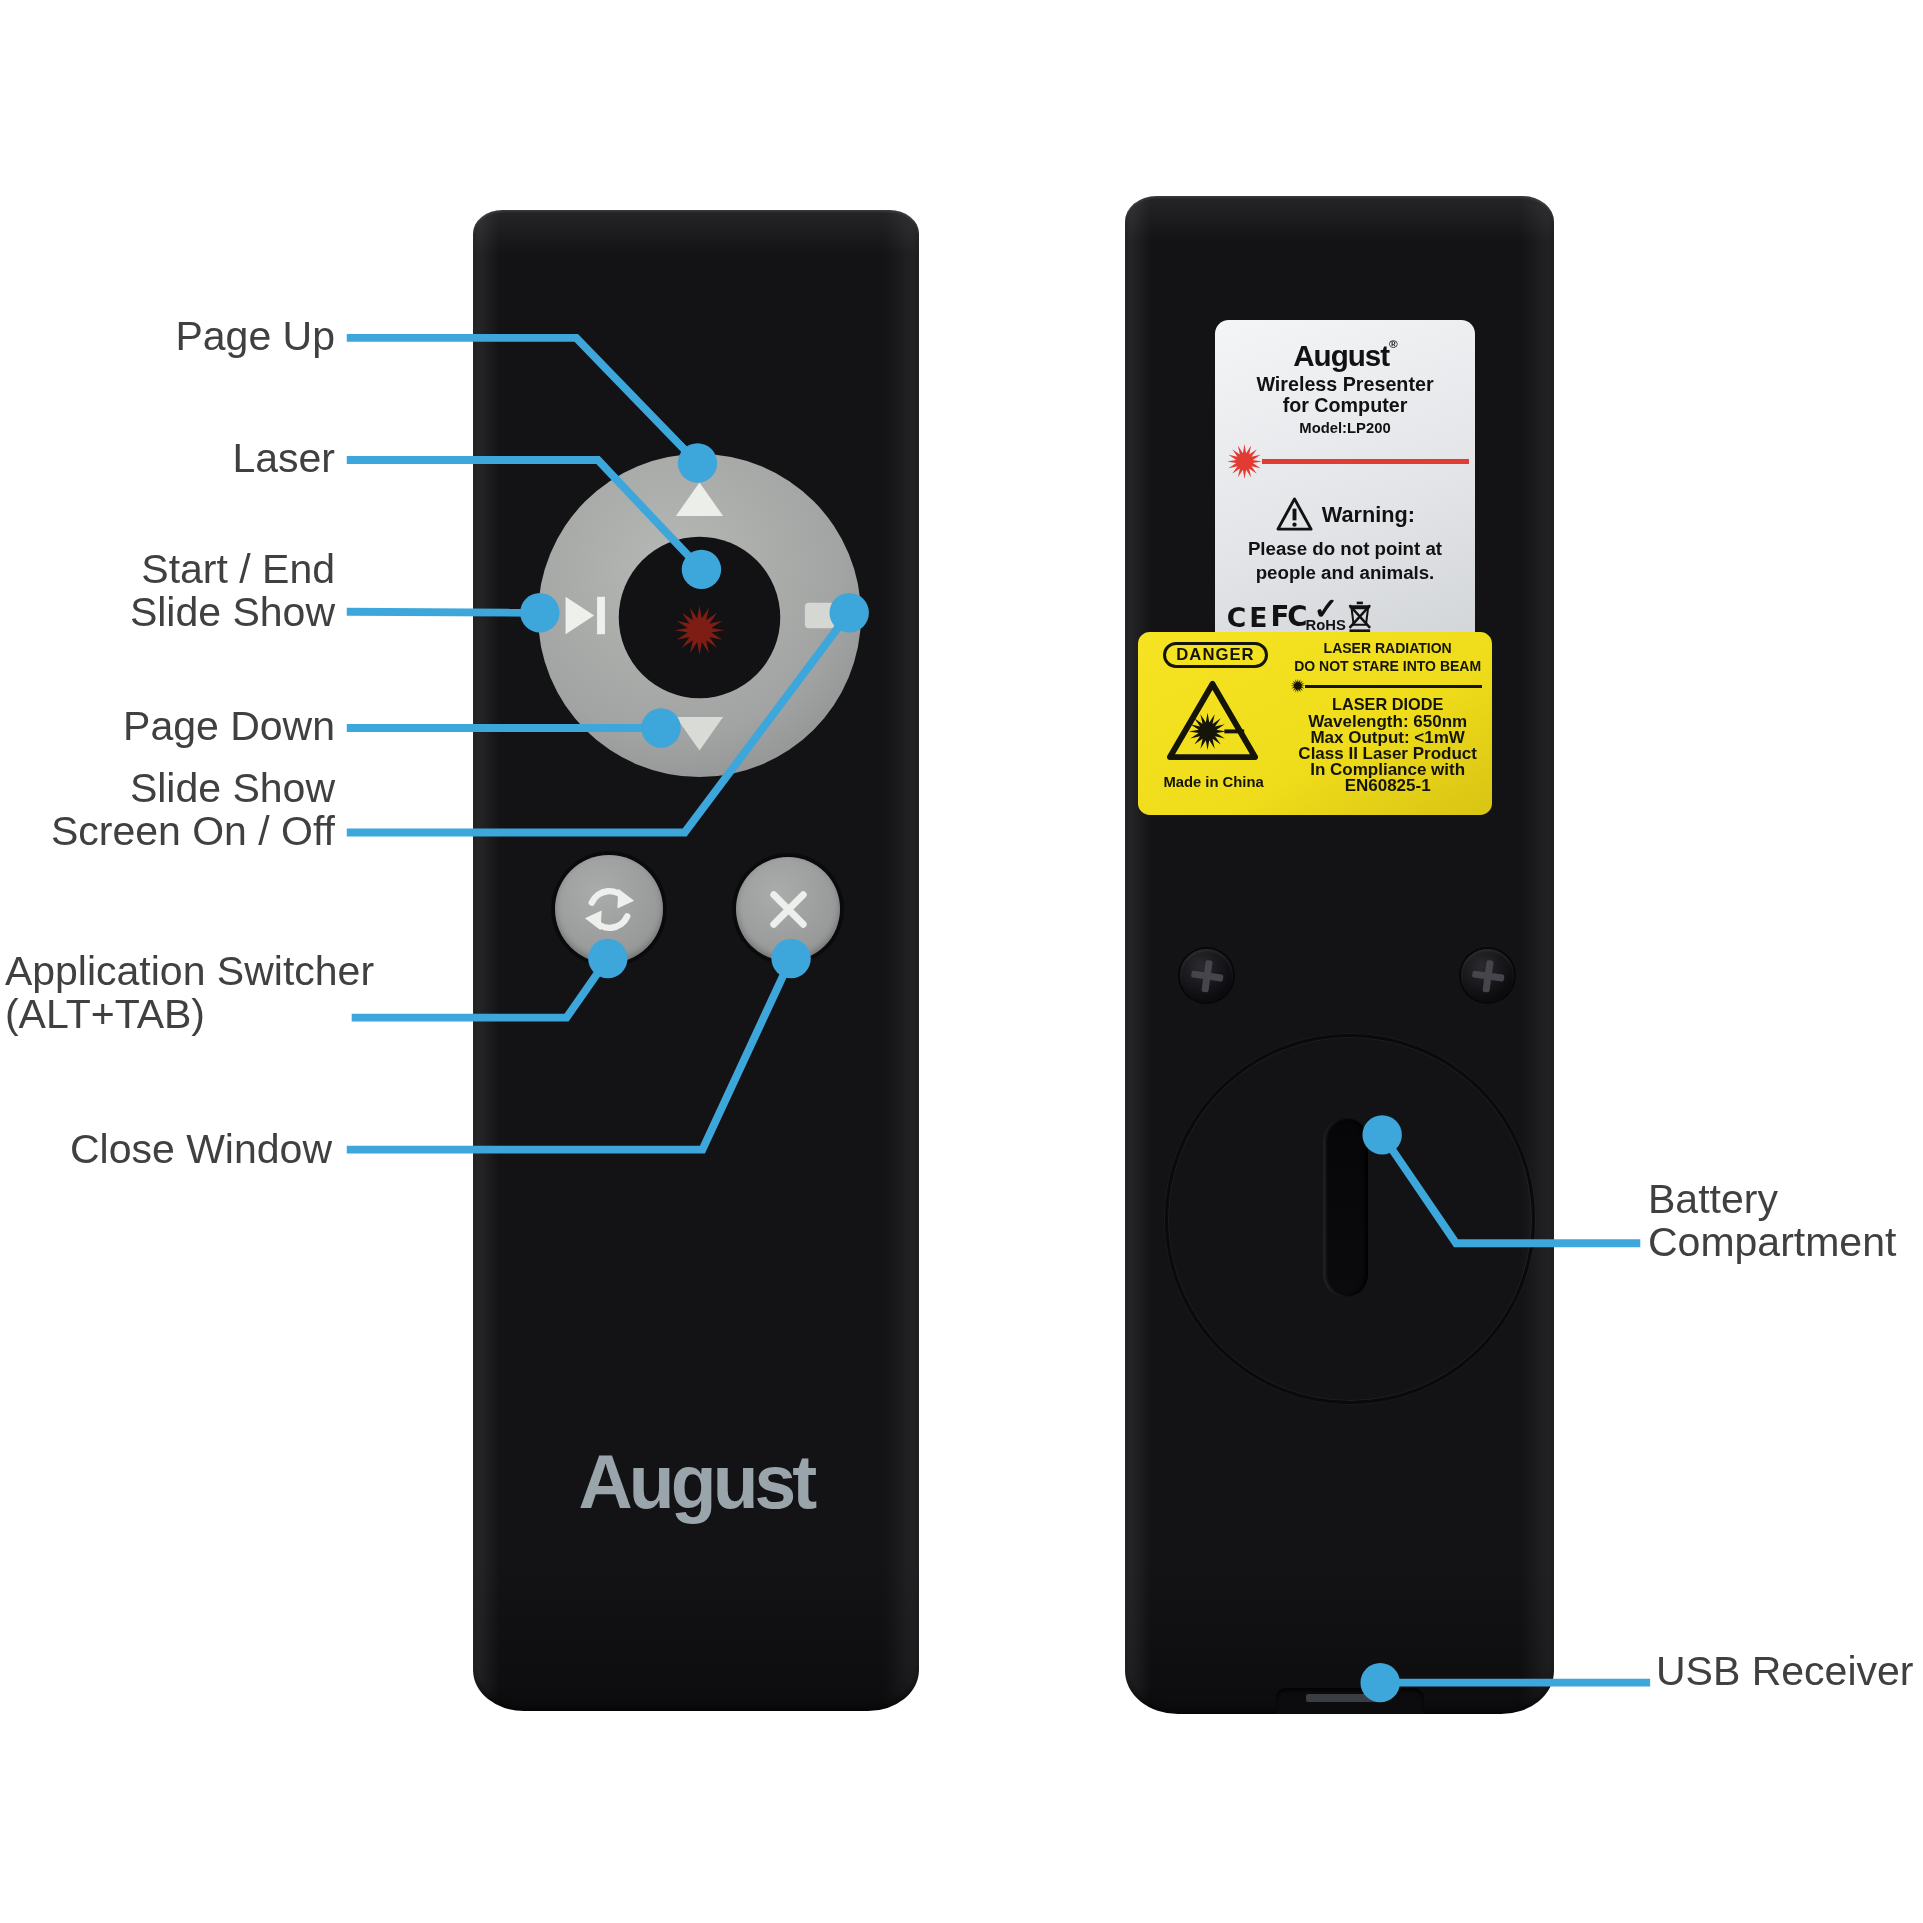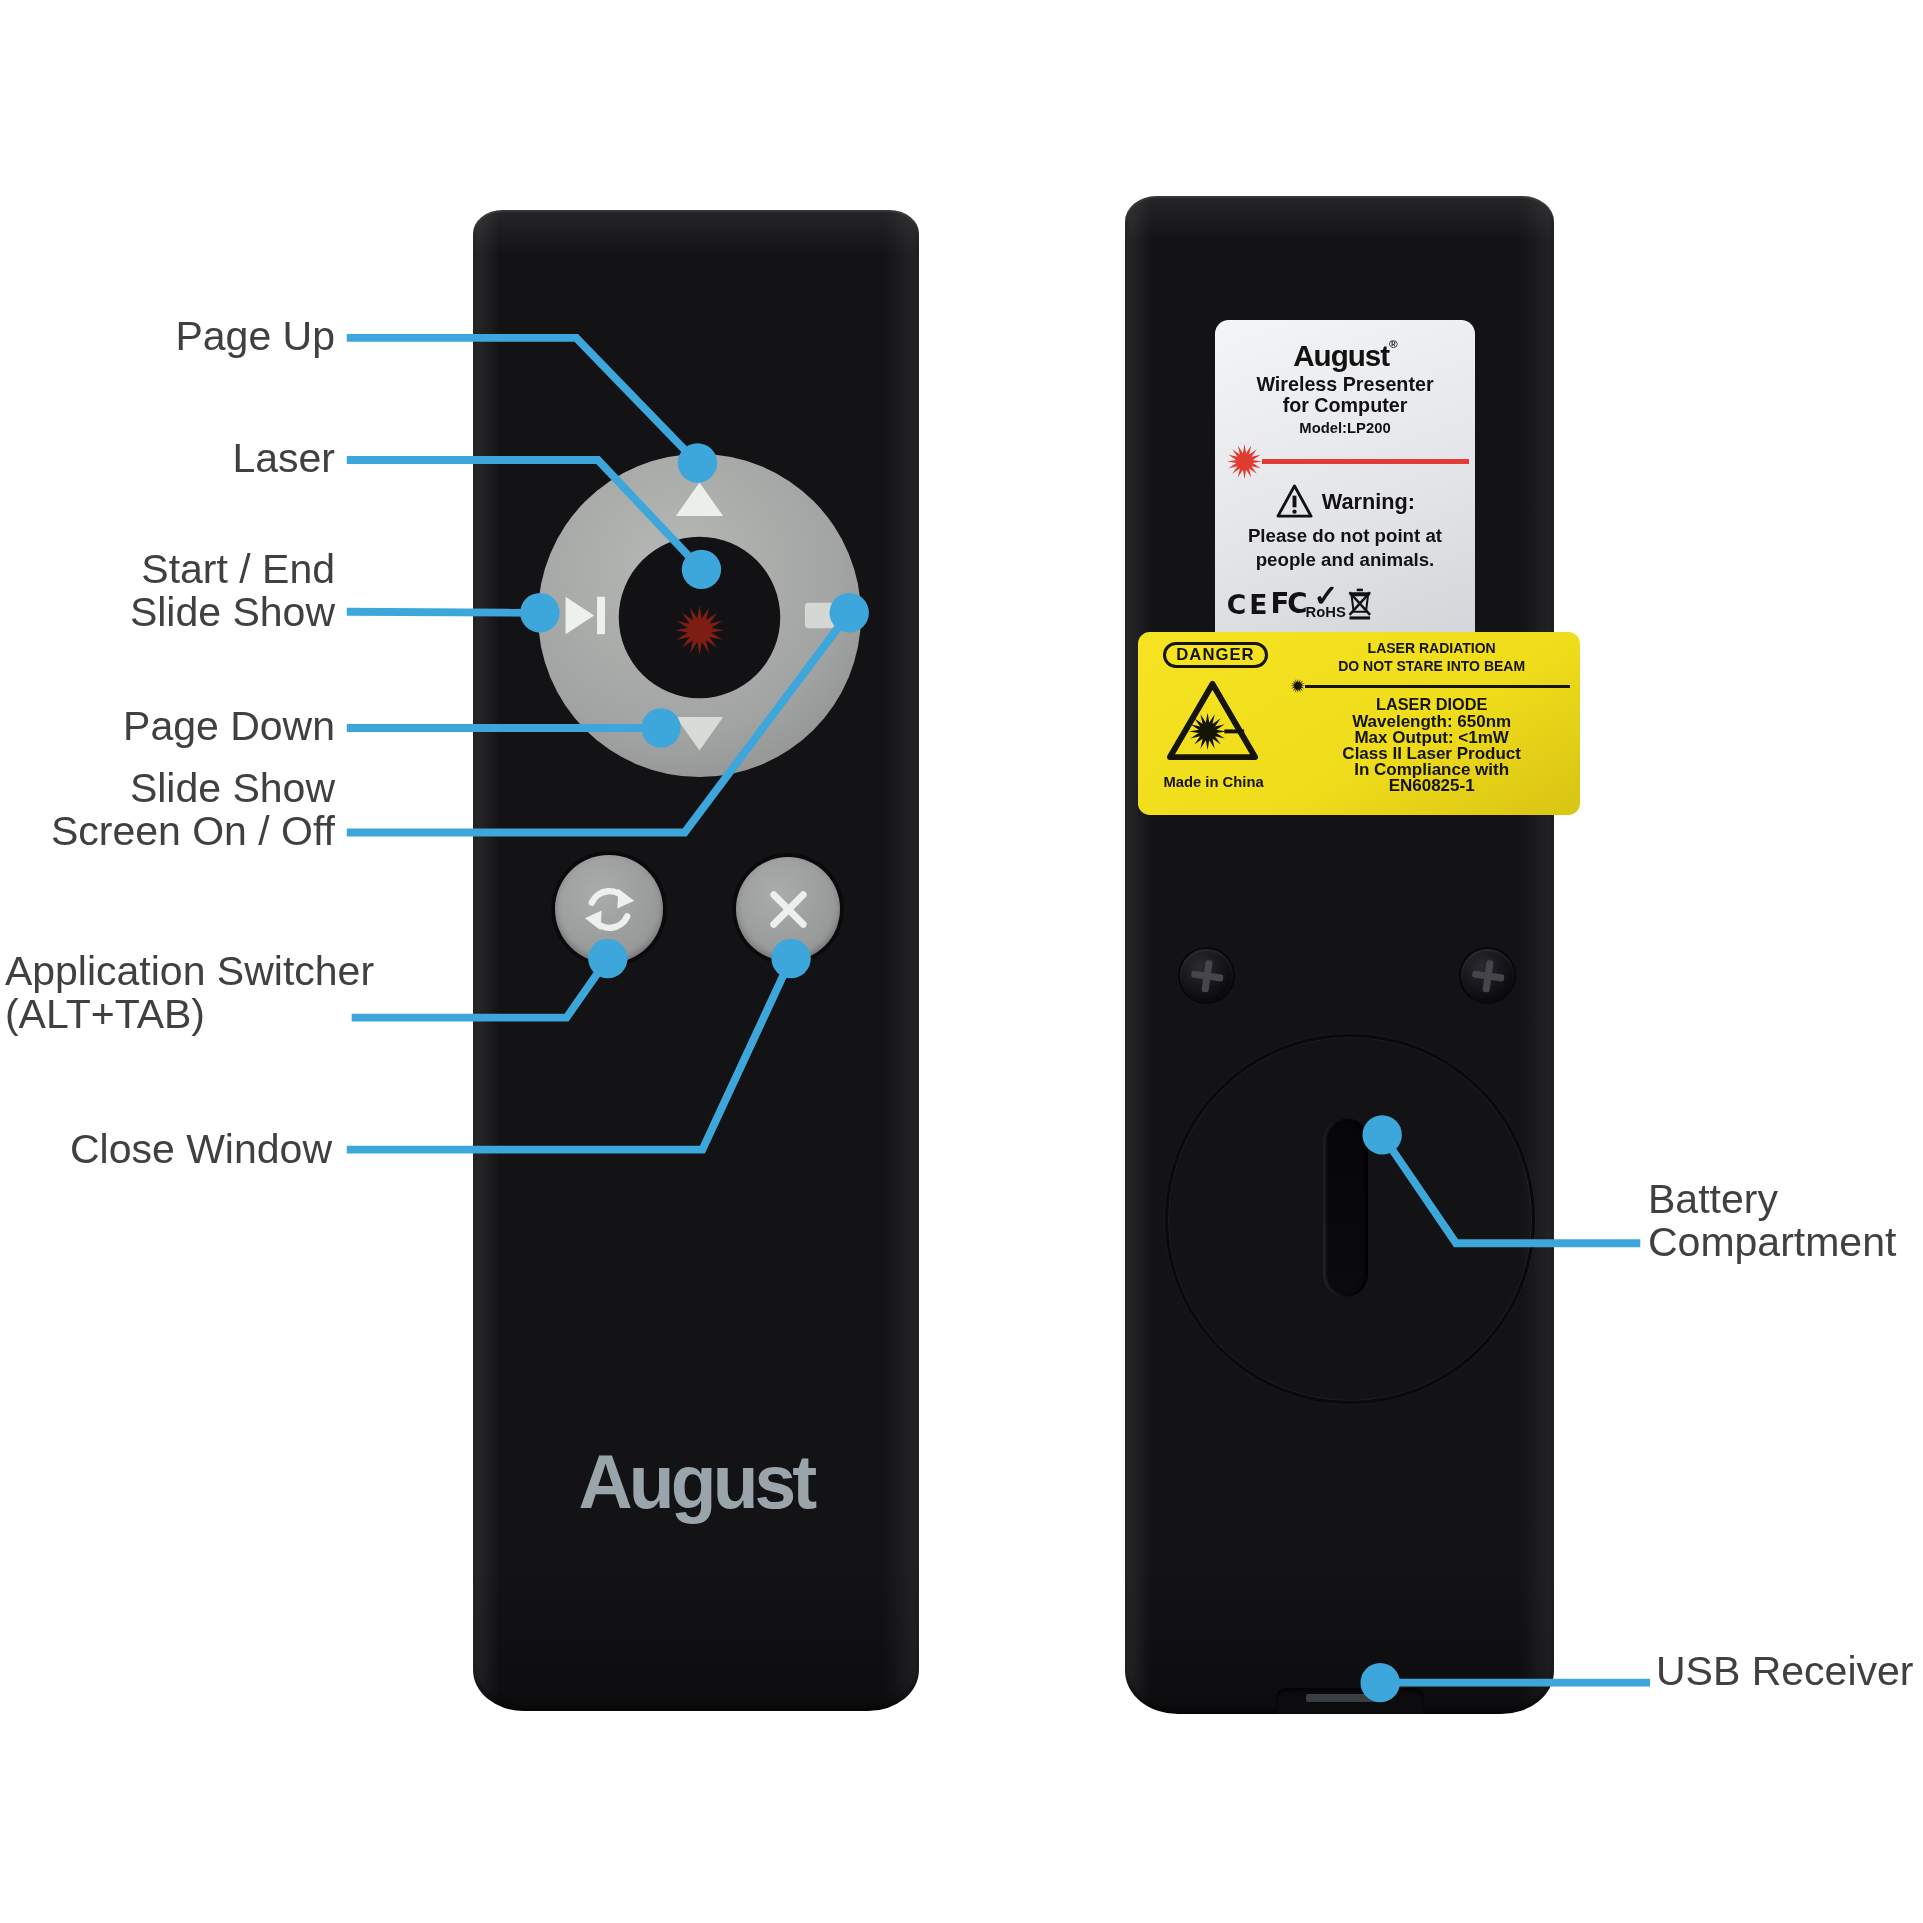--- a/index.html
+++ b/index.html
@@ -37,31 +37,31 @@
     position:absolute;left:90px;top:124px;width:260px;height:354px;
     background:linear-gradient(160deg,#f4f5f7 0%,#e2e4e7 55%,#cfd2d6 100%);
     border-radius:13.8px;color:#121212;text-align:center;box-sizing:border-box;padding-top:8.9px;
   }
   .lw-brand{font-size:29.6px;font-weight:bold;letter-spacing:-1px;line-height:31.5px;}
   .lw-brand sup{font-size:11.8px;vertical-align:17.7px;}
   .lw-title{font-size:19.7px;font-weight:bold;line-height:20.7px;margin-top:3px;}
   .lw-model{font-size:14.8px;font-weight:bold;margin-top:4.9px;}
   .lw-laser-row{display:flex;align-items:center;margin:3.9px 5.9px 0 7.9px;height:43px;}
   .lw-laser-line{flex:1;height:4.9px;background:#e23b34;margin-left:-3.9px;}
-  .lw-warning-row{display:flex;align-items:center;justify-content:center;margin-top:0px;gap:7.9px;text-align:right;}
+  .lw-warning-row{display:flex;align-items:center;justify-content:center;margin-top:13px;gap:7.9px;text-align:right;}
   .lw-warning-word{font-size:21.7px;font-weight:bold;}
   .lw-warning-body{font-size:18.7px;font-weight:bold;line-height:23.6px;margin-top:3.9px;}
   .lw-certs{display:flex;align-items:flex-end;padding:0 11.8px;margin-top:11.8px;}
   .cert-ce{font-size:26.6px;font-weight:600;letter-spacing:3px;font-family:"DejaVu Sans",sans-serif;}
   .cert-fcc{font-size:27.6px;font-weight:800;letter-spacing:-2px;font-family:"DejaVu Sans",sans-serif;}
   .cert-rohs{position:relative;font-size:14.8px;font-weight:bold;padding-top:17.7px;}
   .cert-rohs .check{position:absolute;top:-7.9px;left:7.9px;font-size:29.6px;font-weight:bold;}
 
   .label-yellow{
-    position:absolute;left:12.8px;top:436px;width:442px;height:183px;
+    position:absolute;left:12.8px;top:436px;width:354px;height:183px;
     background:linear-gradient(150deg,#f6e423 0%,#efdc1a 60%,#d8c414 100%);
     border-radius:11.8px;color:#141408;display:flex;box-sizing:border-box;padding:7.9px 5.9px 5.9px 25.6px;
   }
   .ly-left{width:126px;display:flex;flex-direction:column;align-items:flex-start;}
   .danger-pill{
     border:3.9px solid #141408;border-radius:15.8px;background:transparent;
     font-size:16.7px;font-weight:800;letter-spacing:1px;padding:0px 9.9px;line-height:19.7px;margin-top:2px;
   }
   .ly-made{font-size:14.8px;font-weight:bold;margin-top:7.9px;white-space:nowrap;}
   .ly-right{flex:1;text-align:center;}

